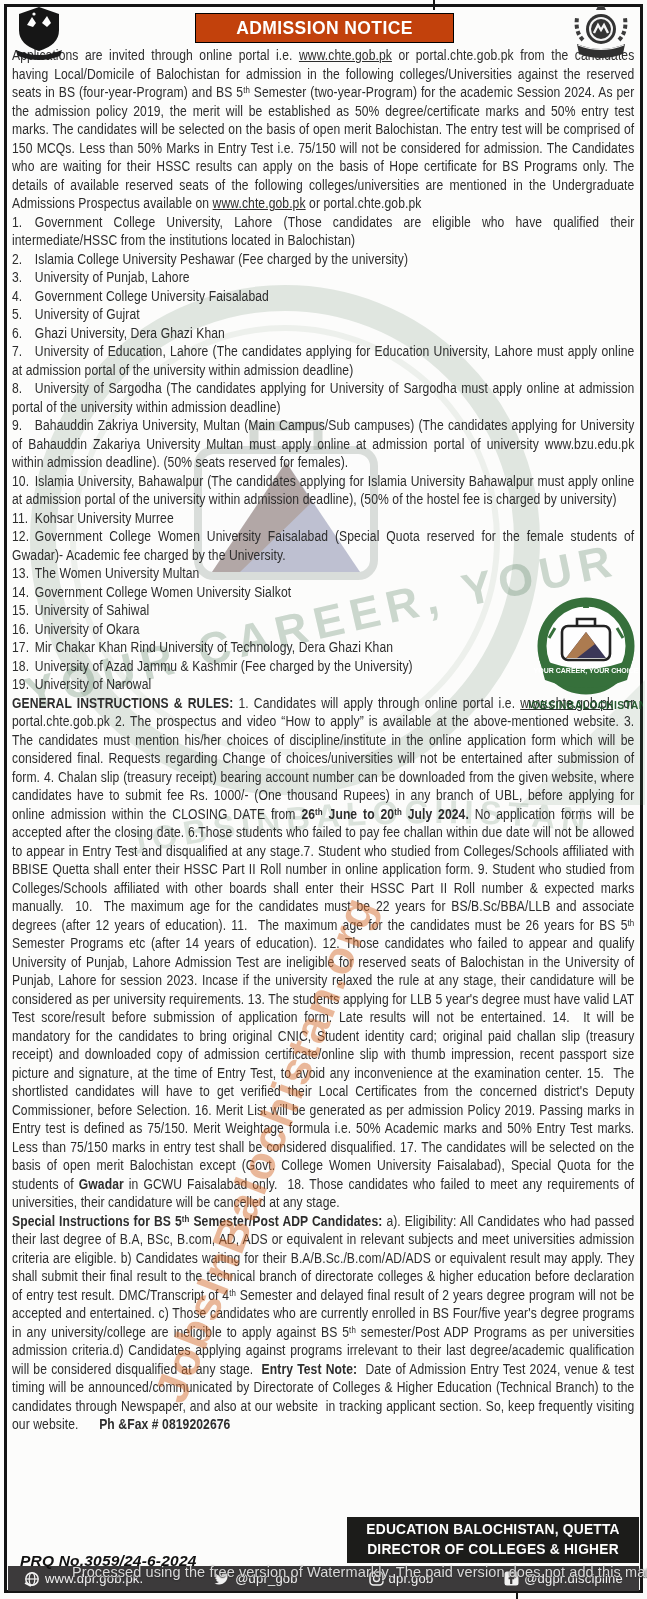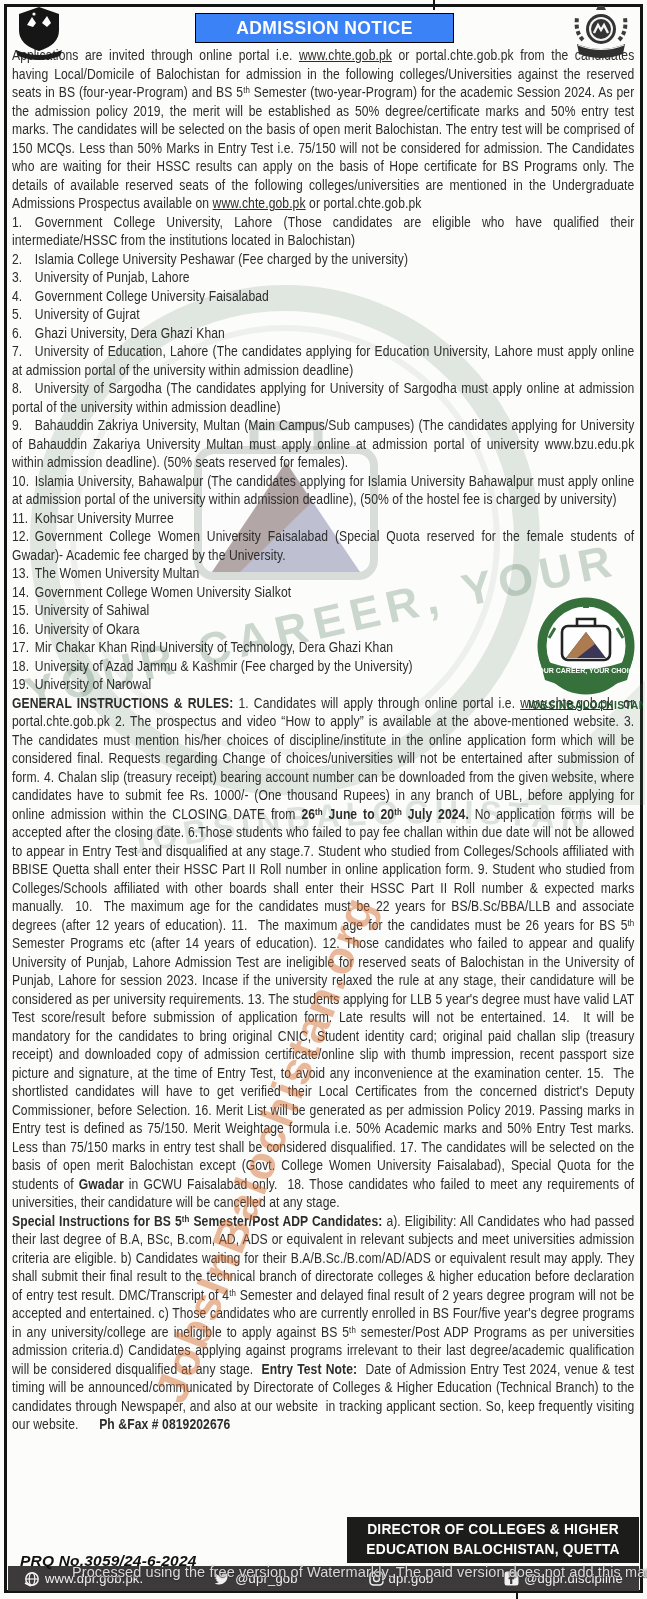--- a/index.html
+++ b/index.html
@@ -6,21 +6,21 @@
   body{
     width:647px;height:1599px;position:relative;overflow:hidden;
     background:#fcfcfb;color:#2d2d2d;
     font-family:"Liberation Sans", sans-serif;
   }
   .frame{position:absolute;left:4px;top:4px;width:639px;height:1589px;
     border:3px solid #141414;box-sizing:border-box;background:transparent;}
   .crop-mark{position:absolute;background:#141414;}
   
   .notice-bar{position:absolute;left:195px;top:13px;width:257px;height:28px;
-    background:#3b82f6;border:1px solid #000;color:#fff;font-weight:bold;
+    background:#c2410c;border:1px solid #000;color:#fff;font-weight:bold;
     font-size:17.5px;letter-spacing:.4px;display:flex;align-items:center;justify-content:center;z-index:3;}
   .emblem{position:absolute;z-index:3;}
   
   .flow{position:absolute;left:12px;top:47px;width:708px;
     transform:scaleX(0.879);transform-origin:0 0;
     font-size:13.8px;line-height:18.5px;letter-spacing:.1px;
     text-align:justify;z-index:1;}
   .flow p{margin:0;}
   .b{font-weight:bold;}
   .u{text-decoration:underline;}
@@ -133,22 +133,22 @@
       <p class="li"><span class="num">17.</span><span>Mir Chakar Khan Rind University of Technology, Dera Ghazi Khan</span></p>
       <p class="li"><span class="num">18.</span><span>University of Azad Jammu &amp; Kashmir (Fee charged by the University)</span></p>
       <p class="li"><span class="num">19.</span><span>University of Narowal</span></p>
     </div>
   <p><span class="b">GENERAL INSTRUCTIONS &amp; RULES: </span><span>1. Candidates will apply through online portal i.e. </span><span class="u">www.chte.gob.pk</span><span>&nbsp; or portal.chte.gob.pk 2. The prospectus and video “How to apply” is available at the above-mentioned website. 3. The candidates must mention his/her choices of discipline/institute in the online application form which will be considered final. Requests regarding Change of choices/universities will not be entertained after submission of form. 4. Chalan slip (treasury receipt) bearing account number can be downloaded from the given website, where candidates have to submit fee Rs. 1000/- (One thousand Rupees) in any branch of UBL, before applying for online admission within the CLOSING DATE from </span><span class="b">26</span><sup class="b">th</sup><span class="b"> June to 20</span><sup class="b">th</sup><span class="b"> July 2024.</span><span> No application forms will be accepted after the closing date. 6.Those students who failed to pay fee challan within due date will not be allowed to appear in Entry Test and disqualified at any stage.7. Student who studied from Colleges/Schools affiliated with BBISE Quetta shall enter their HSSC Part II Roll number in online application form. 9. Student who studied from Colleges/Schools affiliated with other boards shall enter their HSSC Part II Roll number &amp; expected marks manually. &nbsp;10. &nbsp;The maximum age for the candidates must be 22 years for BS/B.Sc/BBA/LLB and associate degrees (after 12 years of education). 11. &nbsp;The maximum age for the candidates must be 26 years for BS 5</span><sup>th</sup><span> Semester Programs etc (after 14 years of education). 12. Those candidates who failed to appear and qualify University of Punjab, Lahore Admission Test are ineligible for reserved seats of Balochistan in the University of Punjab, Lahore for session 2023. Incase if the university relaxed the rule at any stage, their candidature will be considered as per university requirements. 13. The students applying for LLB 5 year's degree must have valid LAT Test score/result before submission of application form. Late results will not be entertained. 14. &nbsp;It will be mandatory for the candidates to bring original CNIC, Student identity card; original paid challan slip (treasury receipt) and downloaded copy of admission certificate/online slip with thumb impression, recent passport size picture and signature, at the time of Entry Test, to avoid any inconvenience at the examination center. 15. &nbsp;The shortlisted candidates will have to get verified their Local Certificates from the concerned district's Deputy Commissioner, before Selection. 16. Merit List will be generated as per admission Policy 2019. Passing marks in Entry test is defined as 75/150. Merit Weightage formula i.e. 50% Academic marks and 50% Entry Test marks. Less than 75/150 marks in entry test shall be considered disqualified. 17. The candidates will be selected on the basis of open merit Balochistan except (Govt. College Women University Faisalabad), Special Quota for the students of </span><span class="b">Gwadar</span><span> in GCWU Faisalabad only. &nbsp;18. Those candidates who failed to meet any requirements of universities, their candidature will be cancelled at any stage.</span></p>
   <p><span class="b">Special Instructions for BS 5</span><sup class="b">th</sup><span class="b"> Semester/Post ADP Candidates: </span><span>a). Eligibility: All Candidates who had passed their last degree of B.A, BSc, B.com, AD, ADS or equivalent in relevant subjects and meet universities admission criteria are eligible. b) Candidates waiting for their B.A/B.Sc./B.com/AD/ADS or equivalent result may apply. They shall submit their final result to the technical branch of directorate colleges &amp; higher education before declaration of entry test result. DMC/Transcript of 4</span><sup>th</sup><span> Semester and delayed final result of 2 years degree program will not be accepted and entertained. c) Those candidates who are currently enrolled in BS Four/five year's degree programs in any university/college are ineligible to apply against BS 5</span><sup>th</sup><span> semester/Post ADP Programs as per universities admission criteria.d) Candidates applying against programs irrelevant to their last degree/academic qualification will be considered disqualified at any stage. &nbsp;</span><span class="b">Entry Test Note:</span><span> &nbsp;Date of Admission Entry Test 2024, venue &amp; test timing will be announced/communicated by Directorate of Colleges &amp; Higher Education (Technical Branch) to the candidates through Newspaper, and also at our website &nbsp;in tracking applicant section. So, keep frequently visiting our website. &nbsp;&nbsp;&nbsp;&nbsp;&nbsp;</span><span class="b">Ph &amp;Fax # 0819202676</span></p>
 </div>
 
 <div class="prq">PRQ No.3059/24-6-2024</div>
 <div class="director-box">
+  <div>EDUCATION BALOCHISTAN, QUETTA</div>
   <div>DIRECTOR OF COLLEGES &amp; HIGHER</div>
-  <div>EDUCATION BALOCHISTAN, QUETTA</div>
 </div>
 
 <div class="social-bar">
   <div class="social-item">
     <svg width="16" height="16" viewBox="0 0 16 16">
       <circle cx="8" cy="8" r="6.2" fill="none" stroke="#f2f2f2" stroke-width="1.5"></circle>
       <ellipse cx="8" cy="8" rx="2.8" ry="6.2" fill="none" stroke="#f2f2f2" stroke-width="1.2"></ellipse>
       <path d="M2 8 h12" stroke="#f2f2f2" stroke-width="1.2"></path>
       <path d="M1 12 l6 3" stroke="#f2f2f2" stroke-width="1.8"></path>
     </svg>

